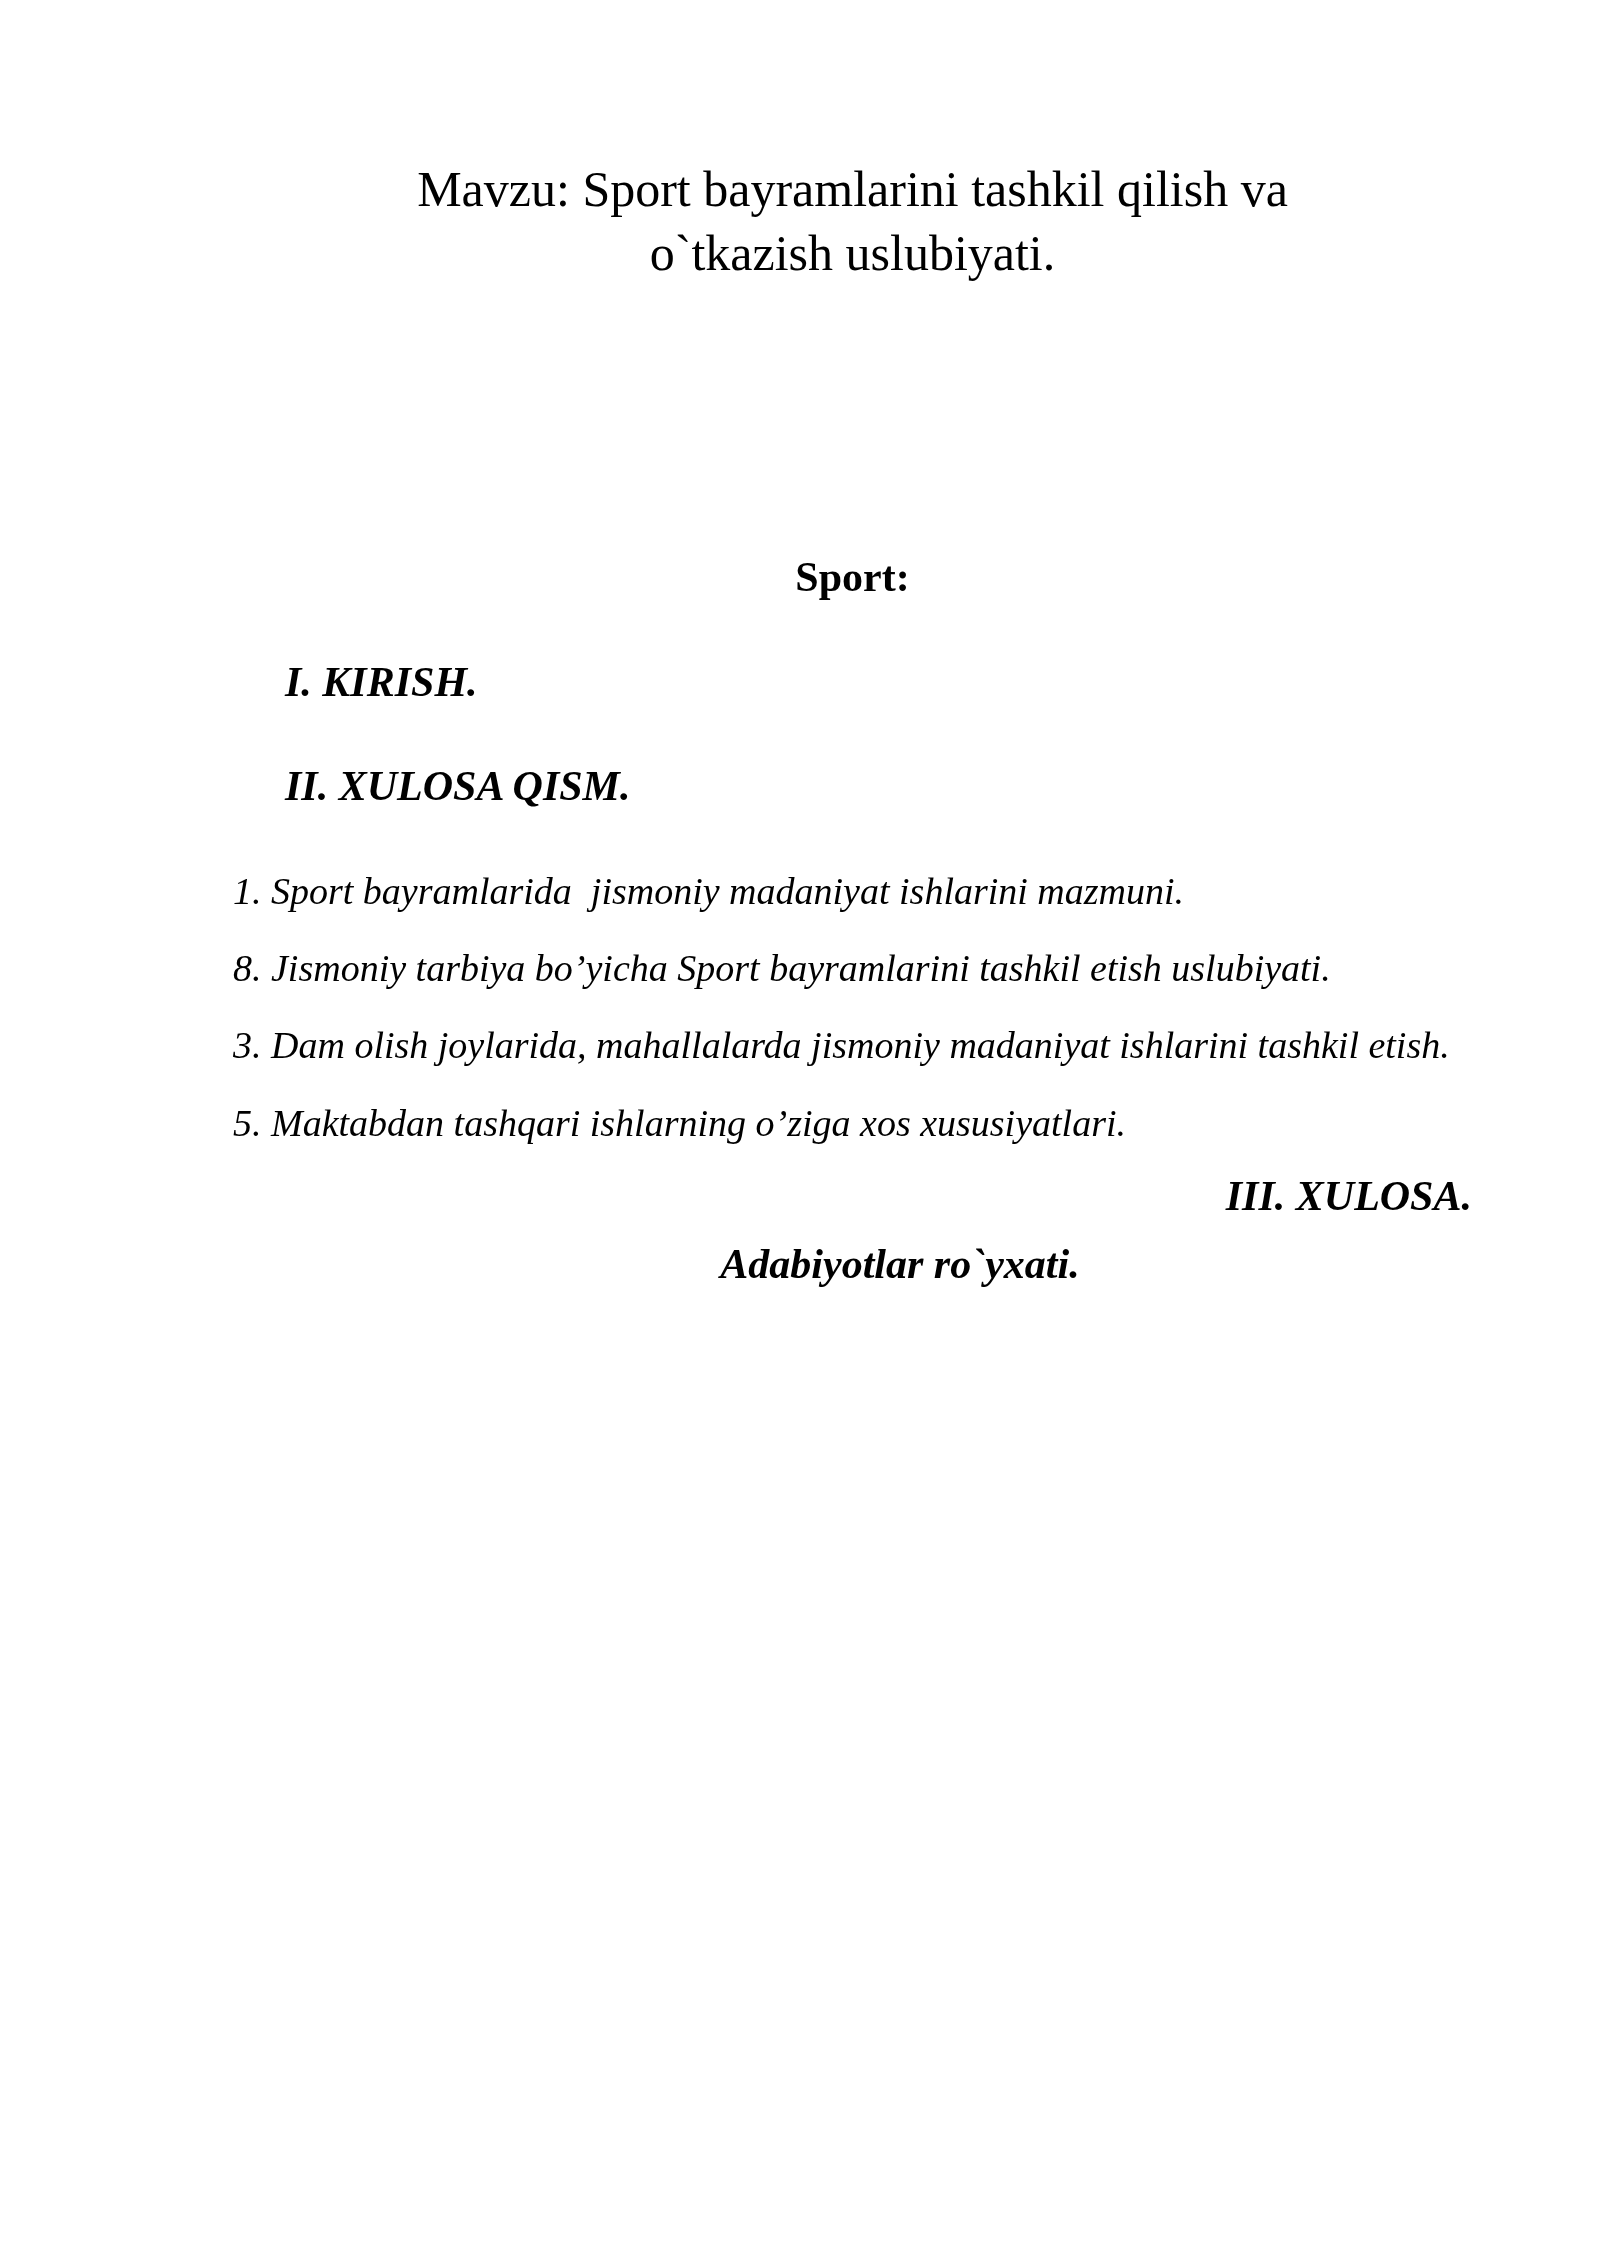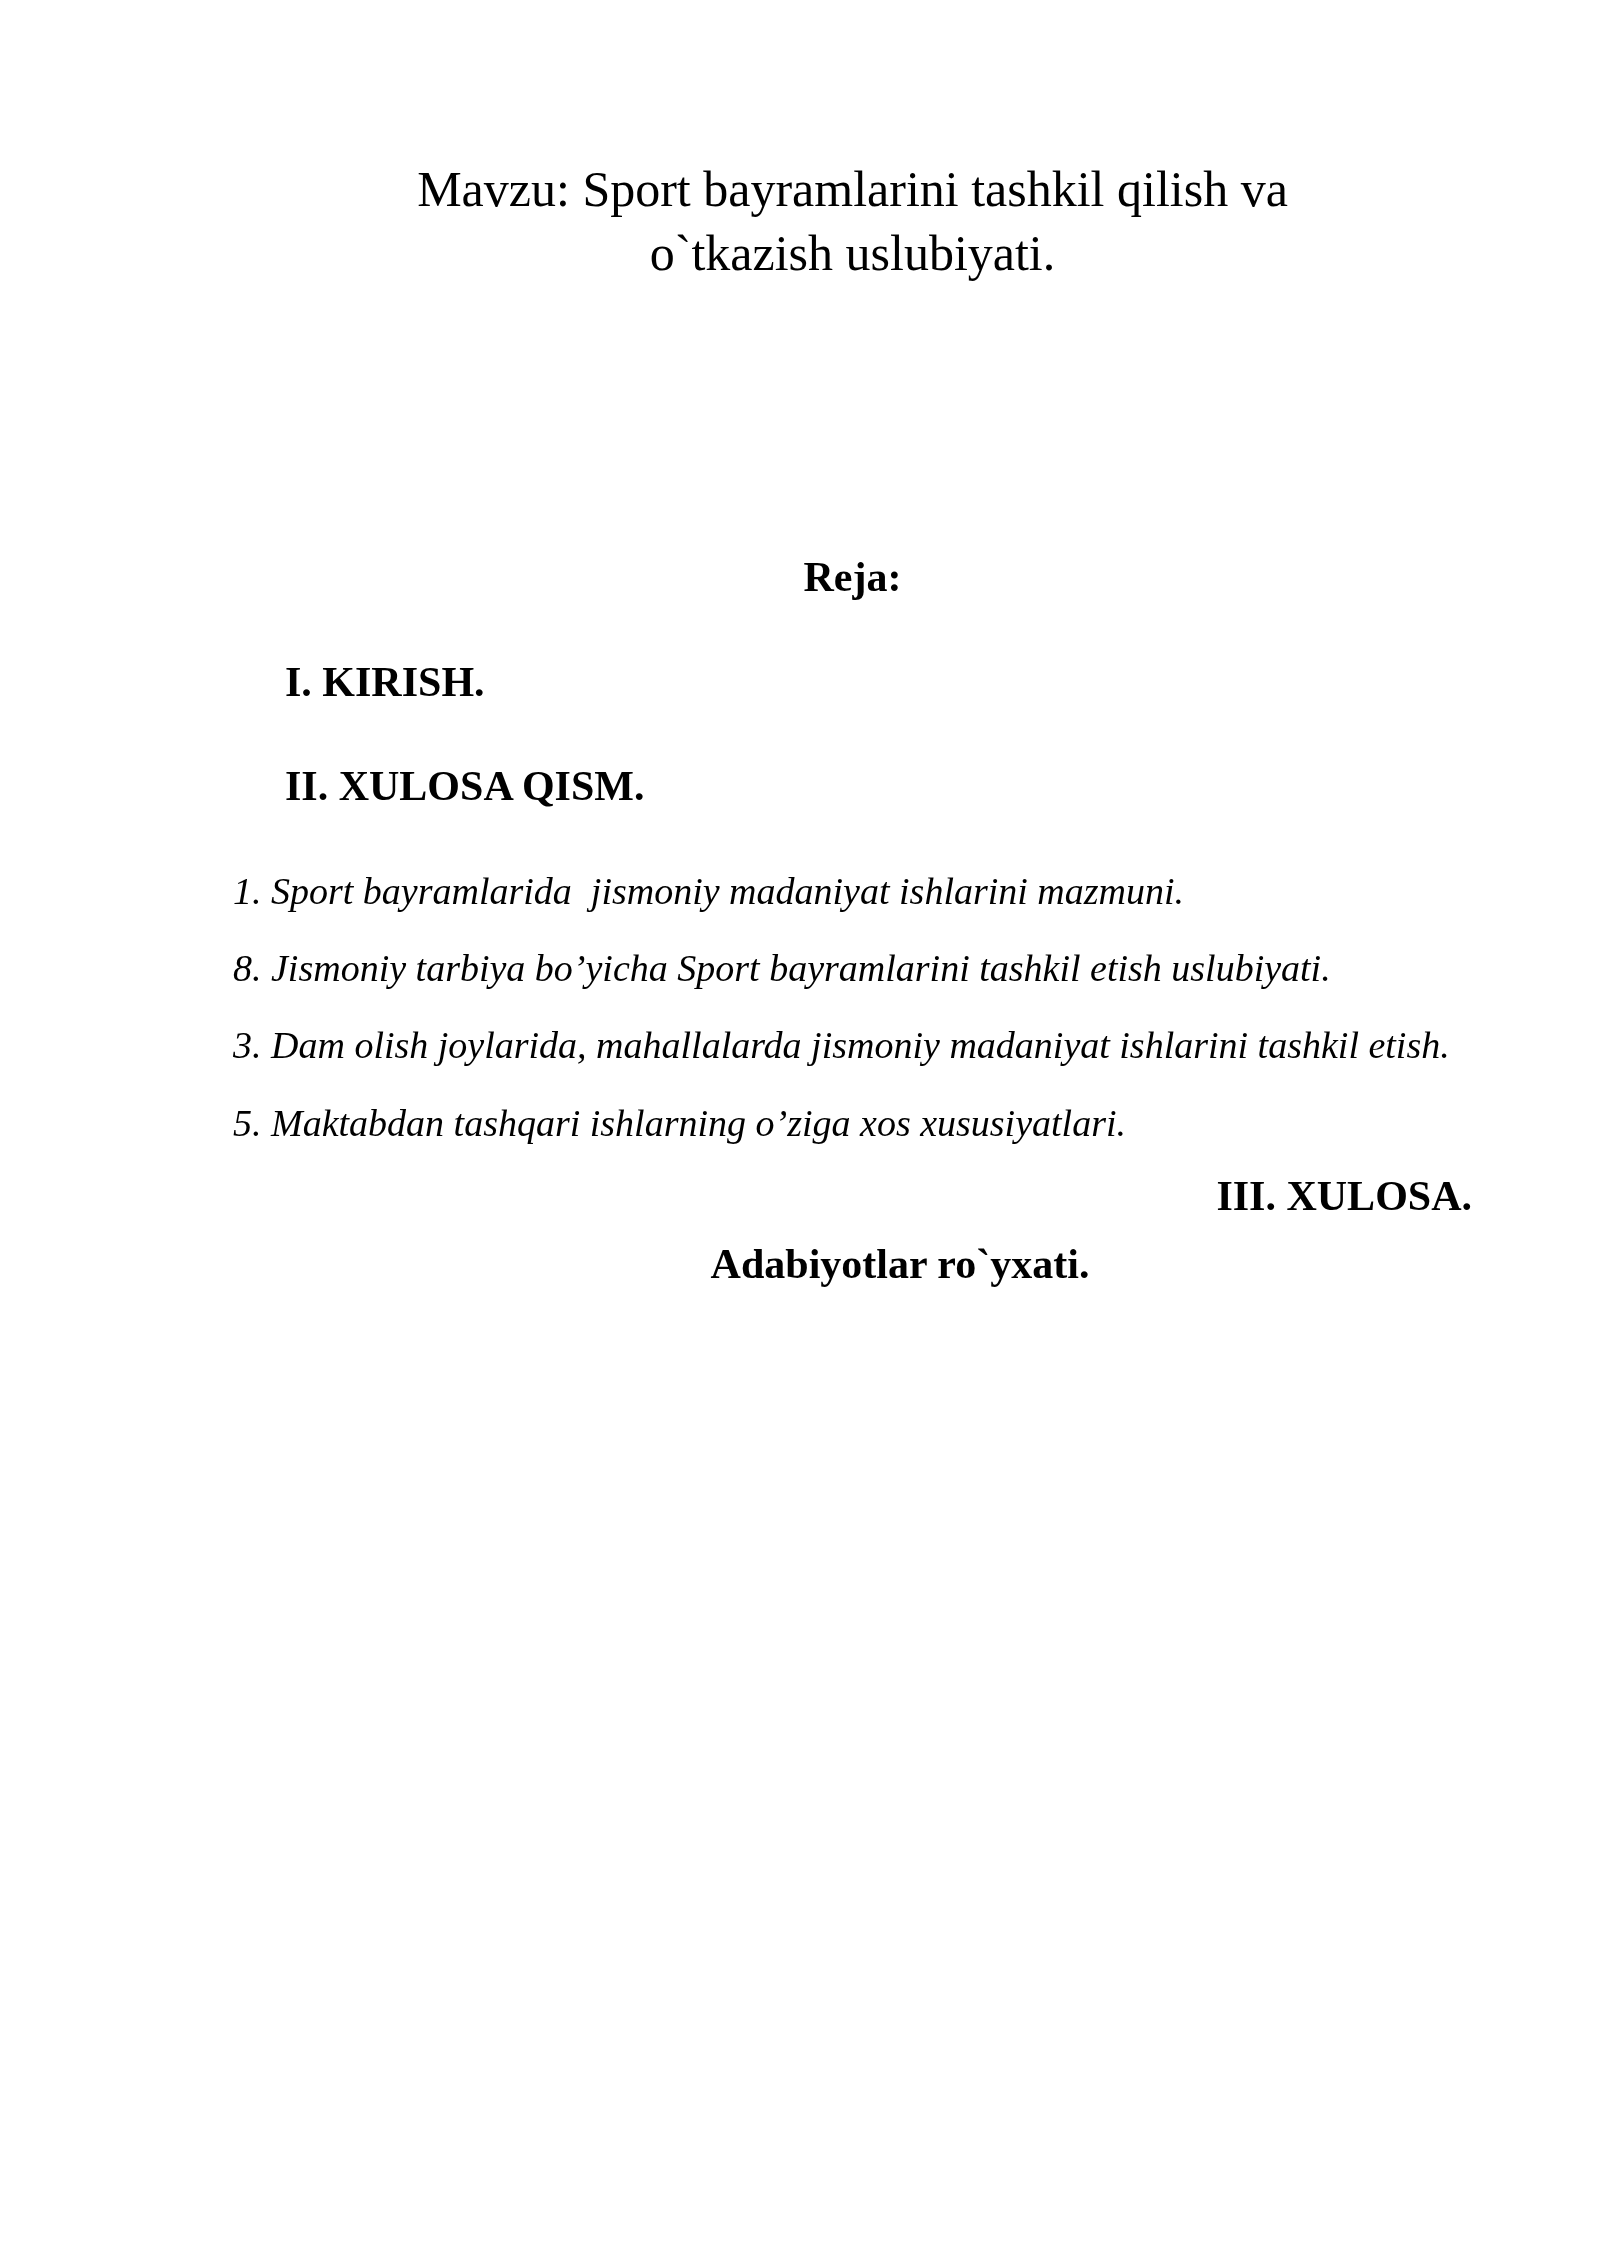--- a/index.html
+++ b/index.html
@@ -34,20 +34,21 @@
     font-weight: bold;
     line-height: 1.25;
     text-align: center;
   }
   .section {
     margin: 52px 0 0 0;
     font-size: 42px;
     font-weight: bold;
     line-height: 1.25;
     text-indent: 52px;
+    font-style: italic;
   }
   .items {
     margin-top: 46px;
   }
   .item {
     margin: 12px 0 0 0;
     font-size: 38px;
     font-style: italic;
     line-height: 1.72;
     white-space: pre-wrap;
@@ -66,21 +67,21 @@
 </head>
 <body>
 
 <div class="page">
 
   <h1 class="title">
     <span class="title-line">Mavzu: Sport bayramlarini tashkil qilish va</span>
     <span class="title-line">o`tkazish uslubiyati.</span>
   </h1>
 
-  <h2 class="reja">Reja:</h2>
+  <h2 class="reja">Sport:</h2>
 
   <p class="section">I. KIRISH.</p>
 
   <p class="section">II. XULOSA QISM.</p>
 
   <div class="items">
     <p class="item">1. Sport bayramlarida  jismoniy madaniyat ishlarini mazmuni.</p>
     <p class="item">8. Jismoniy tarbiya bo’yicha Sport bayramlarini tashkil etish uslubiyati.</p>
     <p class="item">3. Dam olish joylarida, mahallalarda jismoniy madaniyat ishlarini tashkil etish.</p>
     <p class="item">5. Maktabdan tashqari ishlarning o’ziga xos xususiyatlari.</p>

